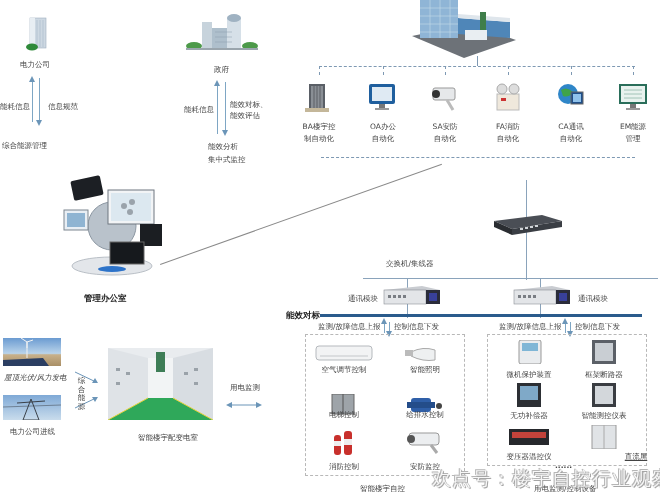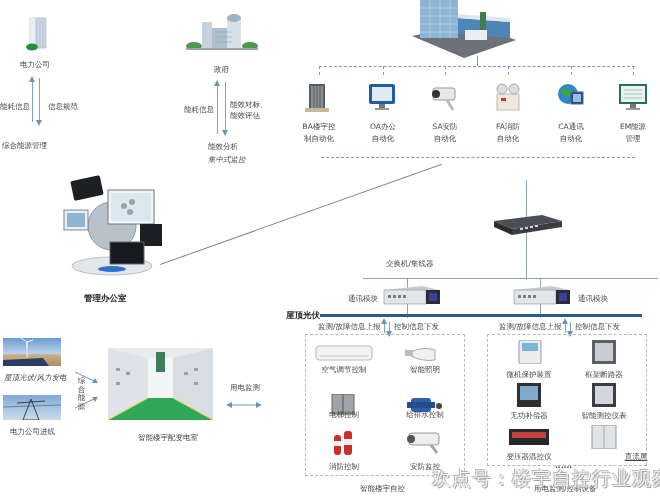--- a/index.html
+++ b/index.html
@@ -58,21 +58,21 @@
     <rect x="4" y="36" width="72" height="2" fill="#9aa5ad"></rect>
   </svg>
 </div>
 <div class="lbl" style="left:214px;top:65px;">政府</div>
 <div class="vline-blue arrow-up" style="left:217px;top:84px;height:50px;"></div>
 <div class="vline-blue arrow-down" style="left:225px;top:82px;height:50px;"></div>
 <div class="lbl left" style="left:184px;top:105px;">能耗信息</div>
 <div class="lbl left" style="left:230px;top:100px;">能效对标、</div>
 <div class="lbl left" style="left:230px;top:111px;">能效评估</div>
 <div class="lbl left" style="left:208px;top:142px;">能效分析</div>
-<div class="lbl left" style="left:208px;top:155px;font-style:italic;">集中式监控</div>
+<div class="lbl left" style="left:208px;top:155px;">集中式监控</div>
 
 <div class="abs" style="left:410px;top:0px;width:108px;height:60px;">
   <svg width="108" height="60" viewBox="0 0 108 60">
     <polygon points="2,36 54,58 106,40 60,24" fill="#6d7278"></polygon>
     <rect x="10" y="0" width="38" height="38" fill="#8fb5d6"></rect>
     <g stroke="#c8dbea" stroke-width="0.6">
         <line x1="10" y1="8" x2="48" y2="8"></line>
         <line x1="10" y1="16" x2="48" y2="16"></line>
         <line x1="10" y1="24" x2="48" y2="24"></line>
         <line x1="10" y1="32" x2="48" y2="32"></line>
@@ -219,21 +219,21 @@
     <g fill="#7a7e84">
         <rect x="6" y="11" width="3" height="3"></rect>
         <rect x="11" y="11" width="3" height="3"></rect>
         <rect x="16" y="11" width="3" height="3"></rect>
         <rect x="21" y="11" width="3" height="3"></rect>
       </g>
   </svg>
 </div>
 <div class="lbl" style="left:578px;top:294px;">通讯模块</div>
 
-<div class="lbl bold" style="left:286px;top:310px;">屋顶光伏</div>
+<div class="lbl bold" style="left:286px;top:310px;">能效对标</div>
 <div class="net-bar" style="left:320px;top:314px;width:322px;"></div>
 
 <div class="lbl left" style="left:318px;top:322px;">监测/故障信息上报</div>
 <div class="vline-blue arrow-up" style="left:384px;top:322px;height:11px;"></div>
 <div class="vline-blue arrow-down" style="left:389px;top:322px;height:11px;"></div>
 <div class="lbl left" style="left:394px;top:322px;">控制信息下发</div>
 
 <div class="lbl left" style="left:499px;top:322px;">监测/故障信息上报</div>
 <div class="vline-blue arrow-up" style="left:565px;top:322px;height:11px;"></div>
 <div class="vline-blue arrow-down" style="left:570px;top:322px;height:11px;"></div>

